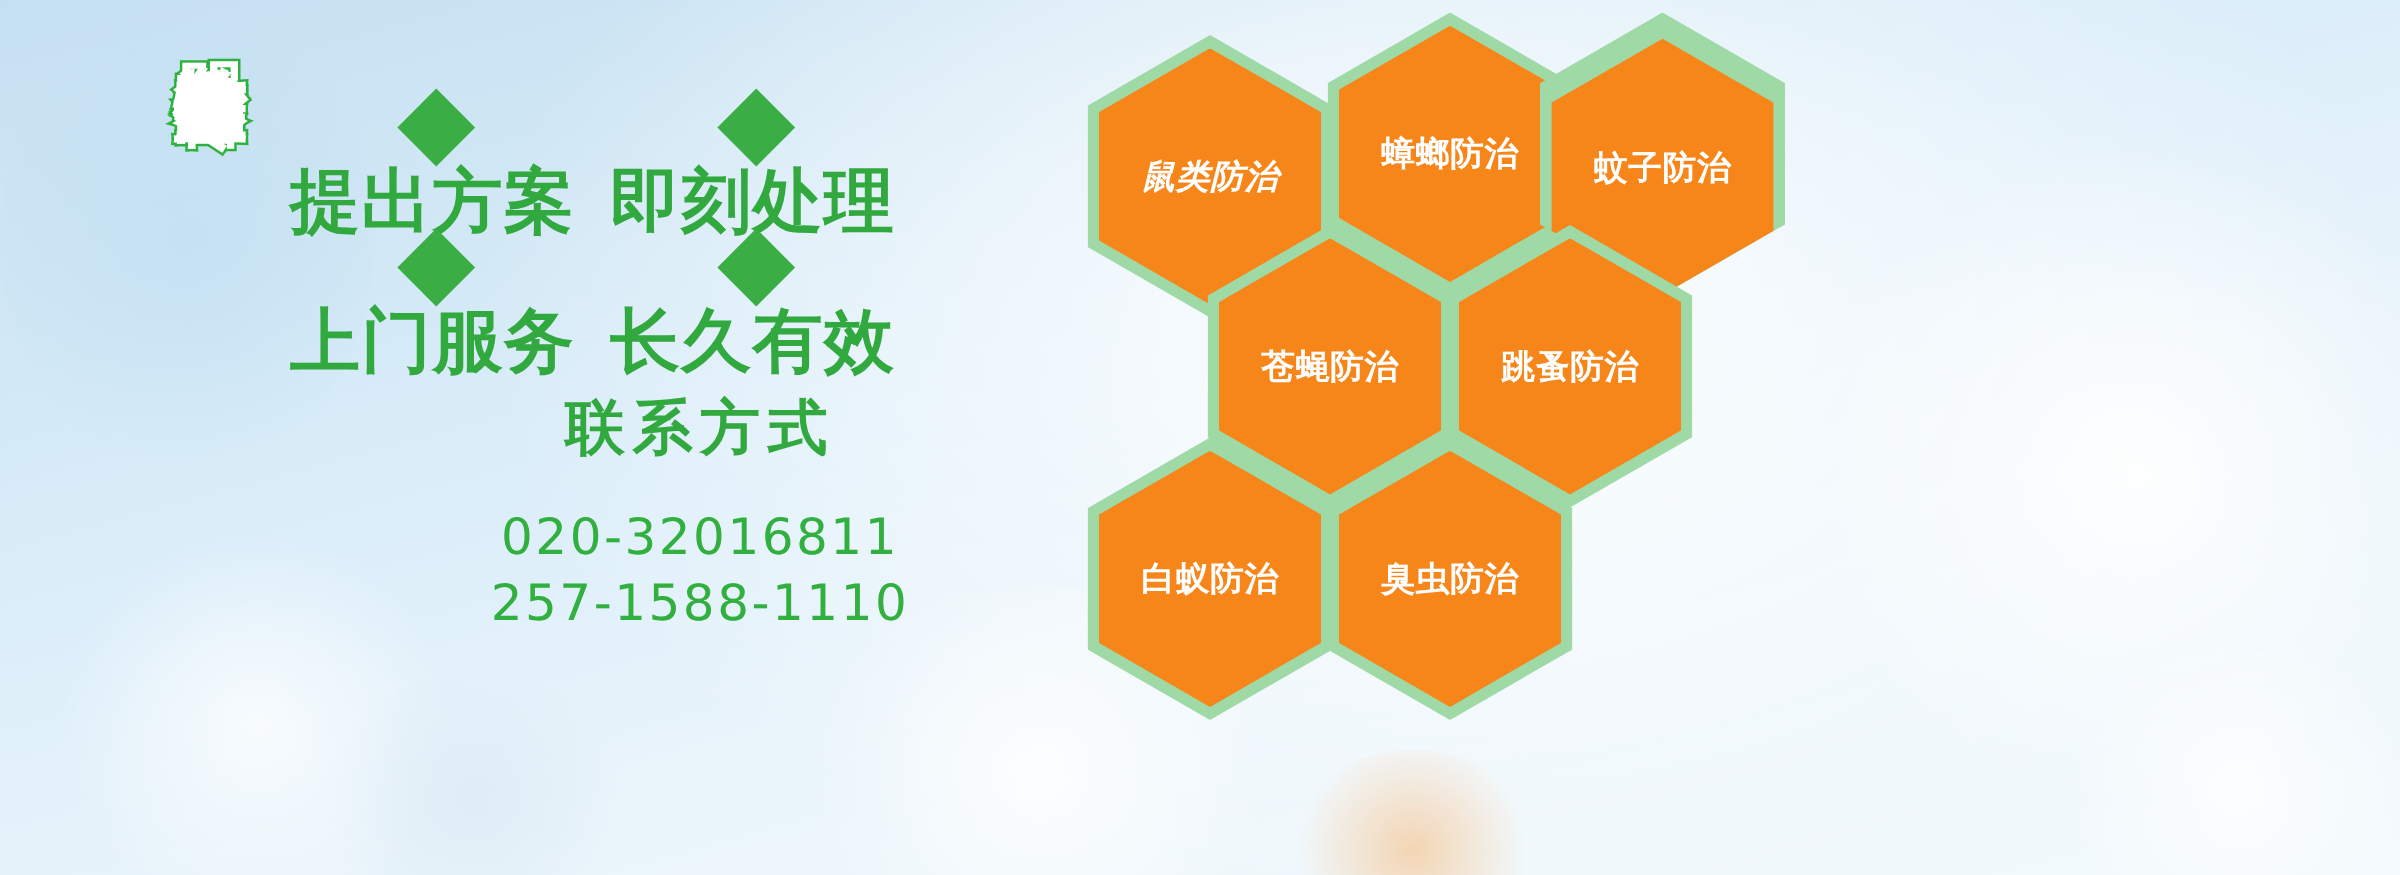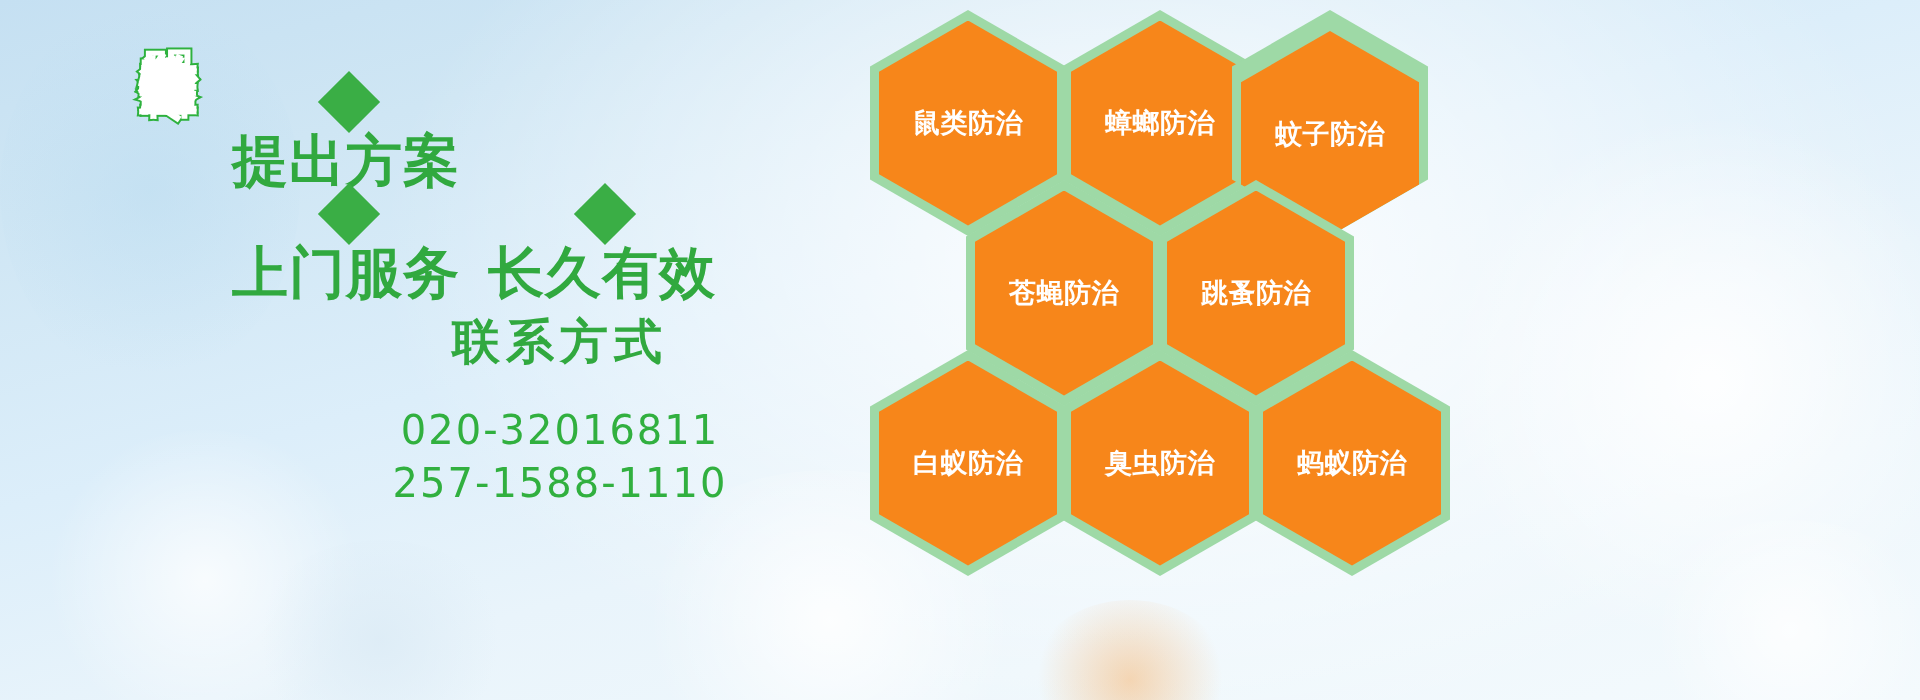--- a/index.html
+++ b/index.html
@@ -139,21 +139,21 @@
   }
   .hex-label {
     font-size: 27px;
     font-weight: 700;
     color: #ffffff;
     letter-spacing: 0.5px;
     white-space: nowrap;
     text-align: center;
   }
   
-  .hex-r1c1 { left: 10px;  top: 10px; }
+  .hex-r1c1 { left: 10px;  top: 28px; font-style: italic; }
   .hex-r1c2 { left: 202px; top: 10px; align-items: center; }
   .hex-r1c3 { left: 372px; top: 10px; align-items: flex-end; }
   
   .hex-r2c1 { left: 106px; top: 180px; }
   .hex-r2c2 { left: 298px; top: 180px; }
   
   .hex-r3c1 { left: 10px;  top: 350px; }
   .hex-r3c2 { left: 202px; top: 350px; }
   .hex-r3c3 { left: 394px; top: 350px; }
 </style>
@@ -172,20 +172,24 @@
 
   <div id="vertical-title">专业有害生物防治服务</div>
 
   <div id="features">
 
     <div class="feature-row">
       <div class="feature-item">
         <span class="diamond-icon"></span>
         <span class="feature-label">提出方案</span>
       </div>
+      <div class="feature-item">
+        <span class="diamond-icon"></span>
+        <span class="feature-label">即刻处理</span>
+      </div>
     </div>
 
     <div class="feature-row">
       <div class="feature-item">
         <span class="diamond-icon"></span>
         <span class="feature-label">上门服务</span>
       </div>
       <div class="feature-item">
         <span class="diamond-icon"></span>
         <span class="feature-label">长久有效</span>
@@ -237,21 +241,16 @@
         <span class="hex-label">臭虫防治</span>
       </div>
     </div>
 
     <div class="hex-cell hex-r3c1">
       <div class="hex-inner">
         <span class="hex-label">白蚁防治</span>
       </div>
     </div>
 
-    <div class="hex-cell hex-r3c3">
-      <div class="hex-inner">
-        <span class="hex-label">蚂蚁防治</span>
-      </div>
-    </div>
 
   </div>
 
 </div>
 
 </body></html>

